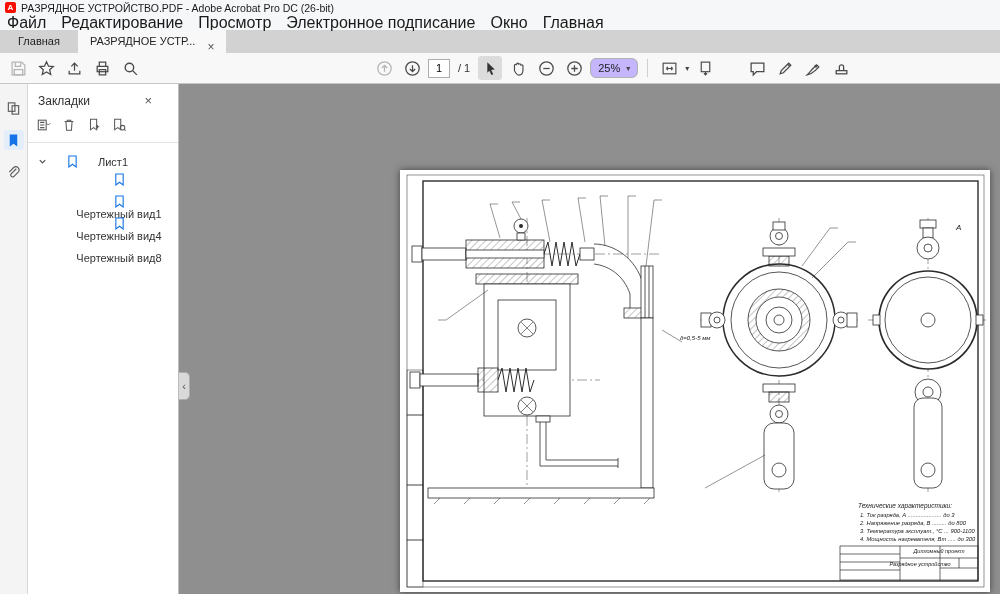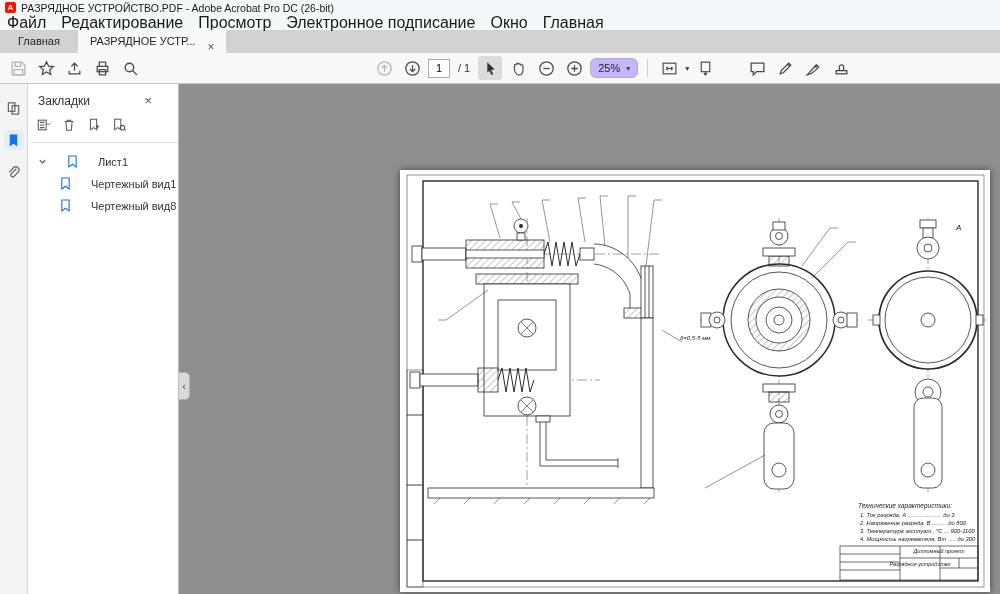--- a/index.html
+++ b/index.html
@@ -44,21 +44,21 @@
 
   .panel { width:151px; background:#ffffff; border-right:1px solid #bdbdbd; position:relative; }
   .panelhead { display:flex; justify-content:space-between; align-items:center;
     padding:9px 26px 7px 10px; font-size:12px; color:#2f2f2f; }
   .panelclose { font-size:13px; color:#555; }
   .paneltools { display:flex; align-items:center; gap:11px; padding:3px 9px 6px 9px;
     border-bottom:1px solid #e3e3e3; }
   .paneltools svg { width:14px; height:14px; }
   .tree { padding-top:8px; font-size:11px; color:#333; }
   .treerow { display:flex; align-items:center; gap:20px; height:22px; padding-left:10px; }
-  .treerow.child { padding-left:32px; }
+  .treerow.child { padding-left:32px;flex-direction:column; }
   .chev svg { width:9px; height:9px; }
   .bmicon svg { width:11px; height:13px; }
 
   .docarea { flex:1; background:#8f8f8f; position:relative; overflow:hidden; }
   .handle { position:absolute; left:0; top:288px; width:11px; height:28px; background:#d9d9d9;
     border:1px solid #aeaeae; border-left:none; border-radius:0 5px 5px 0;
     display:flex; align-items:center; justify-content:center; font-size:11px; color:#555; }
   .page { position:absolute; left:221px; top:86px; width:590px; height:422px; background:#fff;
     box-shadow:0 0 7px rgba(0,0,0,.55); }
   .page svg { display:block; width:590px; height:422px; }
@@ -283,20 +283,28 @@
             </svg>
         </span>
         <span>Чертежный вид1</span>
       </div>
       <div class="treerow child">
         <span class="bmicon">
           <svg viewBox="0 0 12 14" fill="none" stroke="#1473e6" stroke-width="1.2">
               <path d="M2,1 h8 v12 l-4,-3 l-4,3 z"></path>
             </svg>
         </span>
+        <span>Чертежный вид4</span>
+      </div>
+      <div class="treerow child">
+        <span class="bmicon">
+          <svg viewBox="0 0 12 14" fill="none" stroke="#1473e6" stroke-width="1.2">
+              <path d="M2,1 h8 v12 l-4,-3 l-4,3 z"></path>
+            </svg>
+        </span>
         <span>Чертежный вид8</span>
       </div>
     </div>
   </div>
 
   <div class="docarea">
     <div class="handle">‹</div>
 
     <div class="page">
       <svg class="dw" viewBox="0 0 590 422">

